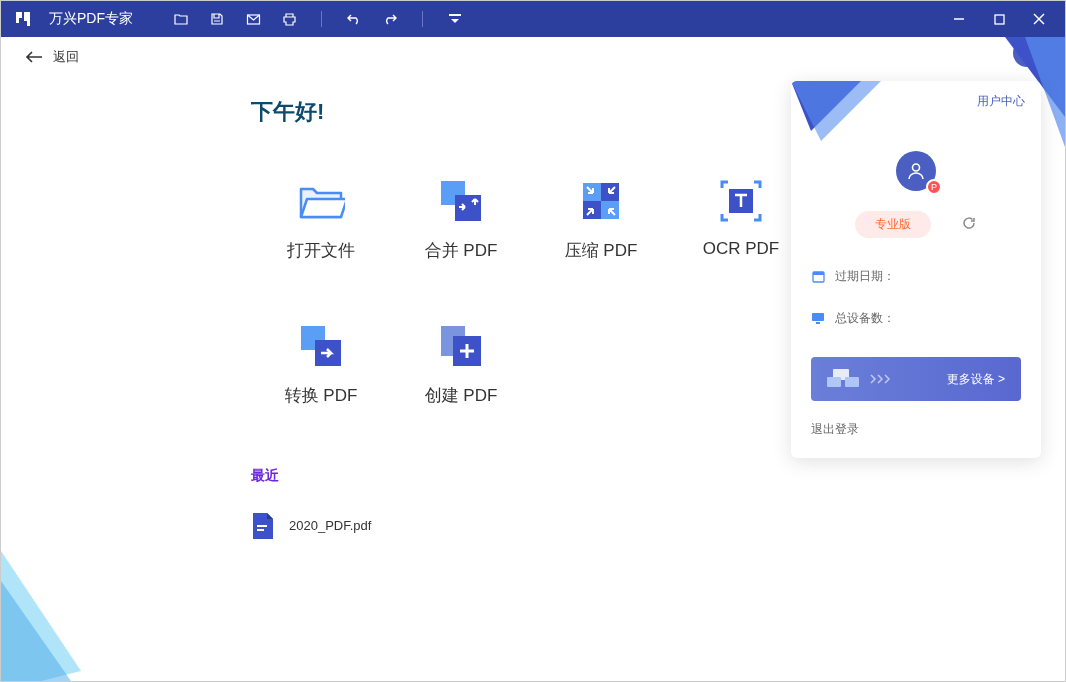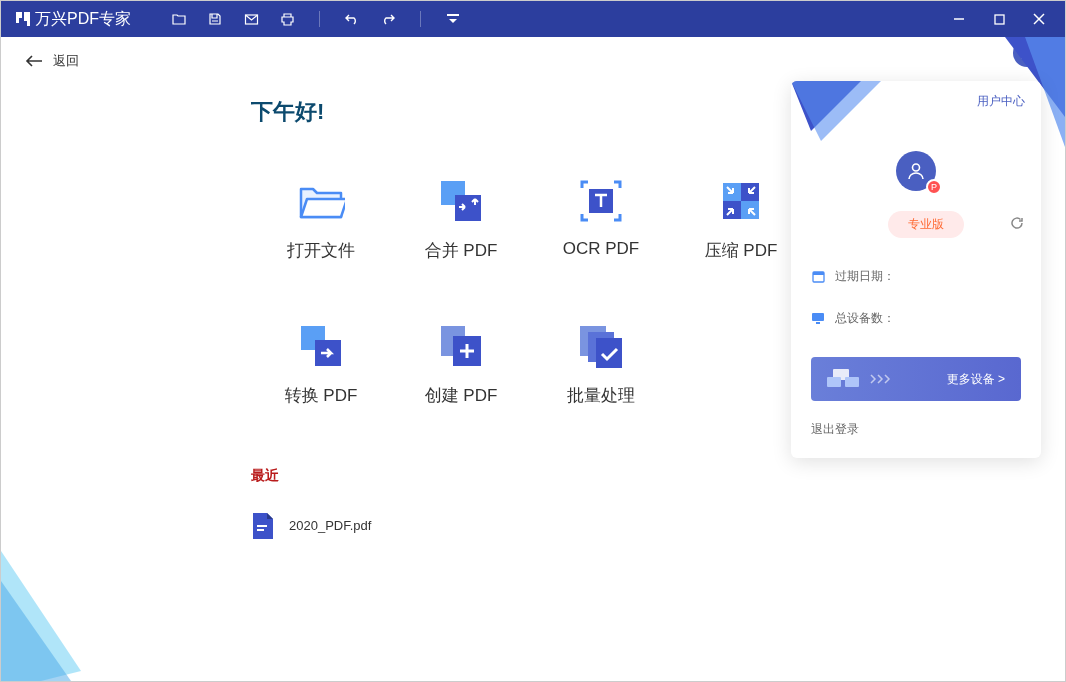--- a/index.html
+++ b/index.html
@@ -2,57 +2,57 @@
 <html><head>
   <meta charset="utf-8">
   <style>
     * { margin: 0; padding: 0; box-sizing: border-box; }
     body { font-family: -apple-system, "Microsoft YaHei", sans-serif; background: #f5f5f5; display: flex; justify-content: center; align-items: center; height: 100vh; }
     .window { width: 1066px; height: 682px; background: #fff; border: 1px solid #ccc; display: flex; flex-direction: column; position: relative; overflow: hidden; }
     
     
     .titlebar { height: 36px; background: #2c3e9e; display: flex; align-items: center; padding: 0 10px; color: #fff; }
     .app-logo { width: 24px; height: 24px; display: flex; align-items: center; justify-content: center; }
-    .app-title { font-size: 16px; margin-left: 0; }
+    .app-title { font-size: 14px; margin-left: 14px; }
     .tb-group { display: flex; align-items: center; margin-left: 40px; gap: 20px; }
     .tb-sep { width: 1px; height: 16px; background: rgba(255,255,255,0.3); margin: 0 4px; }
     .tb-icon { width: 16px; height: 16px; cursor: pointer; display: flex; align-items: center; justify-content: center; }
     .win-controls { margin-left: auto; display: flex; gap: 24px; padding-right: 8px; }
     .win-btn { width: 16px; height: 16px; cursor: pointer; display: flex; align-items: center; justify-content: center; }
 
     
-    .subheader { height: 40px; display: flex; align-items: flex-start; padding: 15px 24px; position: relative; }
+    .subheader { height: 40px; display: flex; align-items: center; padding: 0 24px; position: relative; }
     .back-nav { display: flex; align-items: center; gap: 10px; cursor: pointer; color: #333; font-size: 13px; }
     .user-bubble { position: absolute; right: 24px; top: 2px; width: 28px; height: 28px; border-radius: 50%; background: #4a5fc1; display: flex; align-items: center; justify-content: center; cursor: pointer; }
 
     
     .main { flex: 1; padding: 20px 60px 0 250px; position: relative; }
     .greeting { font-size: 22px; font-weight: bold; color: #0c4a6e; margin-bottom: 50px; }
     .grid { display: grid; grid-template-columns: repeat(4, 140px); gap: 60px 0; }
     .tile { display: flex; flex-direction: column; align-items: center; gap: 14px; cursor: pointer; }
     .tile-icon { width: 48px; height: 48px; display: flex; align-items: center; justify-content: center; }
     .tile-label { font-size: 17px; color: #333; }
-    .recent-h { font-size: 14px; font-weight: bold; color: #b91c1c; margin-top: 60px; margin-bottom: 24px; }
+    .recent-h { font-size: 14px; font-weight: bold; color: #6d28d9; margin-top: 60px; margin-bottom: 24px; }
     .file-row { display: flex; align-items: center; gap: 14px; cursor: pointer; padding: 4px 0; }
     .file-icon { width: 24px; height: 24px; }
     .file-name { font-size: 13px; color: #333; }
 
     
     .deco-tl { position: absolute; right: 0; top: 36px; width: 80px; height: 120px; overflow: hidden; pointer-events: none; }
     .deco-bl { position: absolute; left: 0; bottom: 0; width: 120px; height: 160px; overflow: hidden; pointer-events: none; }
 
     
     .user-panel { position: absolute; right: 24px; top: 80px; width: 250px; background: #fff; border-radius: 6px; box-shadow: 0 4px 20px rgba(0,0,0,0.12); padding: 0; overflow: hidden; }
     .panel-top { position: relative; height: 80px; }
     .panel-swoosh { position: absolute; left: 0; top: 0; }
     .panel-link { position: absolute; right: 16px; top: 12px; font-size: 12px; color: #4a5fc1; cursor: pointer; }
     .avatar-row { display: flex; flex-direction: column; align-items: center; margin-top: -10px; }
     .avatar { width: 40px; height: 40px; border-radius: 50%; background: #4a5fc1; display: flex; align-items: center; justify-content: center; position: relative; }
     .avatar-badge { position: absolute; right: -6px; bottom: -4px; width: 16px; height: 16px; border-radius: 50%; background: #ff5252; color: #fff; font-size: 9px; display: flex; align-items: center; justify-content: center; border: 2px solid #fff; }
-    .plan-row { display: flex; align-items: center; justify-content: flex-end; gap: 45px; margin-top: 20px; padding: 0 16px; }
+    .plan-row { display: flex; align-items: center; justify-content: center; gap: 30px; margin-top: 20px; padding: 0 16px; }
     .plan-pill { background: #ffeaea; color: #ff6b35; font-size: 12px; padding: 5px 20px; border-radius: 14px; cursor: pointer; }
     .refresh-btn { cursor: pointer; color: #999; }
     .info-rows { padding: 30px 20px 10px 20px; display: flex; flex-direction: column; gap: 25px; }
     .info-row { display: flex; align-items: center; gap: 10px; font-size: 12px; color: #666; }
     .info-icon { width: 14px; height: 14px; display: flex; align-items: center; justify-content: center; }
     .devices-btn { margin: 20px 20px 0 20px; height: 44px; background: linear-gradient(90deg, #6a7fd9 0%, #5968d0 100%); border-radius: 4px; display: flex; align-items: center; cursor: pointer; color: #fff; font-size: 12px; padding: 0 16px; position: relative; overflow: hidden; }
     .devices-btn-text { margin-left: auto; }
     .logout { padding: 20px; font-size: 12px; color: #666; cursor: pointer; }
   </style>
 </head>
@@ -175,75 +175,64 @@
           <svg width="44" height="44" viewBox="0 0 44 44">
               <rect x="2" y="2" width="24" height="24" fill="#5a9ff5"></rect>
               <rect x="16" y="16" width="26" height="26" fill="#3d52c9"></rect>
               <path d="M20 28 l6 0 M26 28 l-3 -3 M26 28 l-3 3 M36 20 l0 6 M36 20 l-3 3 M36 20 l3 3" stroke="#fff" stroke-width="2" fill="none"></path>
             </svg>
         </div>
         <div class="tile-label">合并 PDF</div>
       </div>
       <div class="tile">
         <div class="tile-icon">
-          <svg width="46" height="46" viewBox="0 0 46 46" fill="none">
-              <path d="M4 10 v-6 h6 M36 4 h6 v6 M42 36 v6 h-6 M10 42 h-6 v-6" stroke="#4a8cf5" stroke-width="3"></path>
-              <rect x="11" y="11" width="24" height="24" fill="#3d52c9"></rect>
-              <path d="M17 17 h12 M23 17 v12" stroke="#fff" stroke-width="2.5"></path>
-            </svg>
-        </div>
-        <div class="tile-label">OCR PDF</div>
-      </div>
-      <div class="tile">
-        <div class="tile-icon">
           <svg width="44" height="44" viewBox="0 0 44 44">
               <rect x="4" y="4" width="18" height="18" fill="#5a9ff5"></rect>
               <rect x="22" y="4" width="18" height="18" fill="#3d52c9"></rect>
               <rect x="4" y="22" width="18" height="18" fill="#3d52c9"></rect>
               <rect x="22" y="22" width="18" height="18" fill="#5a9ff5"></rect>
               <g stroke="#fff" stroke-width="2" fill="none">
                 <path d="M8 8 l6 6 M14 14 v-5 M14 14 h-5"></path>
                 <path d="M36 8 l-6 6 M30 14 v-5 M30 14 h5"></path>
                 <path d="M8 36 l6 -6 M14 30 v5 M14 30 h-5"></path>
                 <path d="M36 36 l-6 -6 M30 30 v5 M30 30 h5"></path>
               </g>
             </svg>
         </div>
         <div class="tile-label">压缩 PDF</div>
       </div>
       <div class="tile">
         <div class="tile-icon">
+          <svg width="46" height="46" viewBox="0 0 46 46" fill="none">
+              <path d="M4 10 v-6 h6 M36 4 h6 v6 M42 36 v6 h-6 M10 42 h-6 v-6" stroke="#4a8cf5" stroke-width="3"></path>
+              <rect x="11" y="11" width="24" height="24" fill="#3d52c9"></rect>
+              <path d="M17 17 h12 M23 17 v12" stroke="#fff" stroke-width="2.5"></path>
+            </svg>
+        </div>
+        <div class="tile-label">OCR PDF</div>
+      </div>
+      <div class="tile">
+        <div class="tile-icon">
           <svg width="44" height="44" viewBox="0 0 44 44">
               <rect x="2" y="2" width="24" height="24" fill="#5a9ff5"></rect>
               <rect x="16" y="16" width="26" height="26" fill="#3d52c9"></rect>
               <path d="M22 29 h10 l-4 -4 M32 29 l-4 4" stroke="#fff" stroke-width="2.5" fill="none"></path>
             </svg>
         </div>
         <div class="tile-label">转换 PDF</div>
       </div>
       <div class="tile">
         <div class="tile-icon">
           <svg width="44" height="44" viewBox="0 0 44 44">
               <rect x="2" y="2" width="24" height="30" fill="#7a94e0"></rect>
               <rect x="14" y="12" width="28" height="30" fill="#3d52c9"></rect>
               <path d="M28 20 v14 M21 27 h14" stroke="#fff" stroke-width="3"></path>
             </svg>
         </div>
         <div class="tile-label">创建 PDF</div>
-      </div>
-      <div class="tile">
-        <div class="tile-icon">
-          <svg width="46" height="44" viewBox="0 0 46 44">
-              <rect x="2" y="2" width="26" height="30" fill="#7a94e0"></rect>
-              <rect x="10" y="8" width="26" height="30" fill="#5a72d8"></rect>
-              <rect x="18" y="14" width="26" height="30" fill="#3d52c9"></rect>
-              <path d="M24 30 l5 5 l10 -10" stroke="#fff" stroke-width="3" fill="none"></path>
-            </svg>
-        </div>
-        <div class="tile-label">批量处理</div>
       </div>
     </div>
 
     <div class="recent-h">最近</div>
     <div class="file-row">
       <div class="file-icon">
         <svg width="22" height="26" viewBox="0 0 22 26">
             <path d="M2 0 h14 l6 6 v20 h-20 z" fill="#3d52c9"></path>
             <path d="M16 0 v6 h6" fill="#2a3a8a"></path>
             <rect x="6" y="12" width="10" height="2" fill="#fff"></rect>

